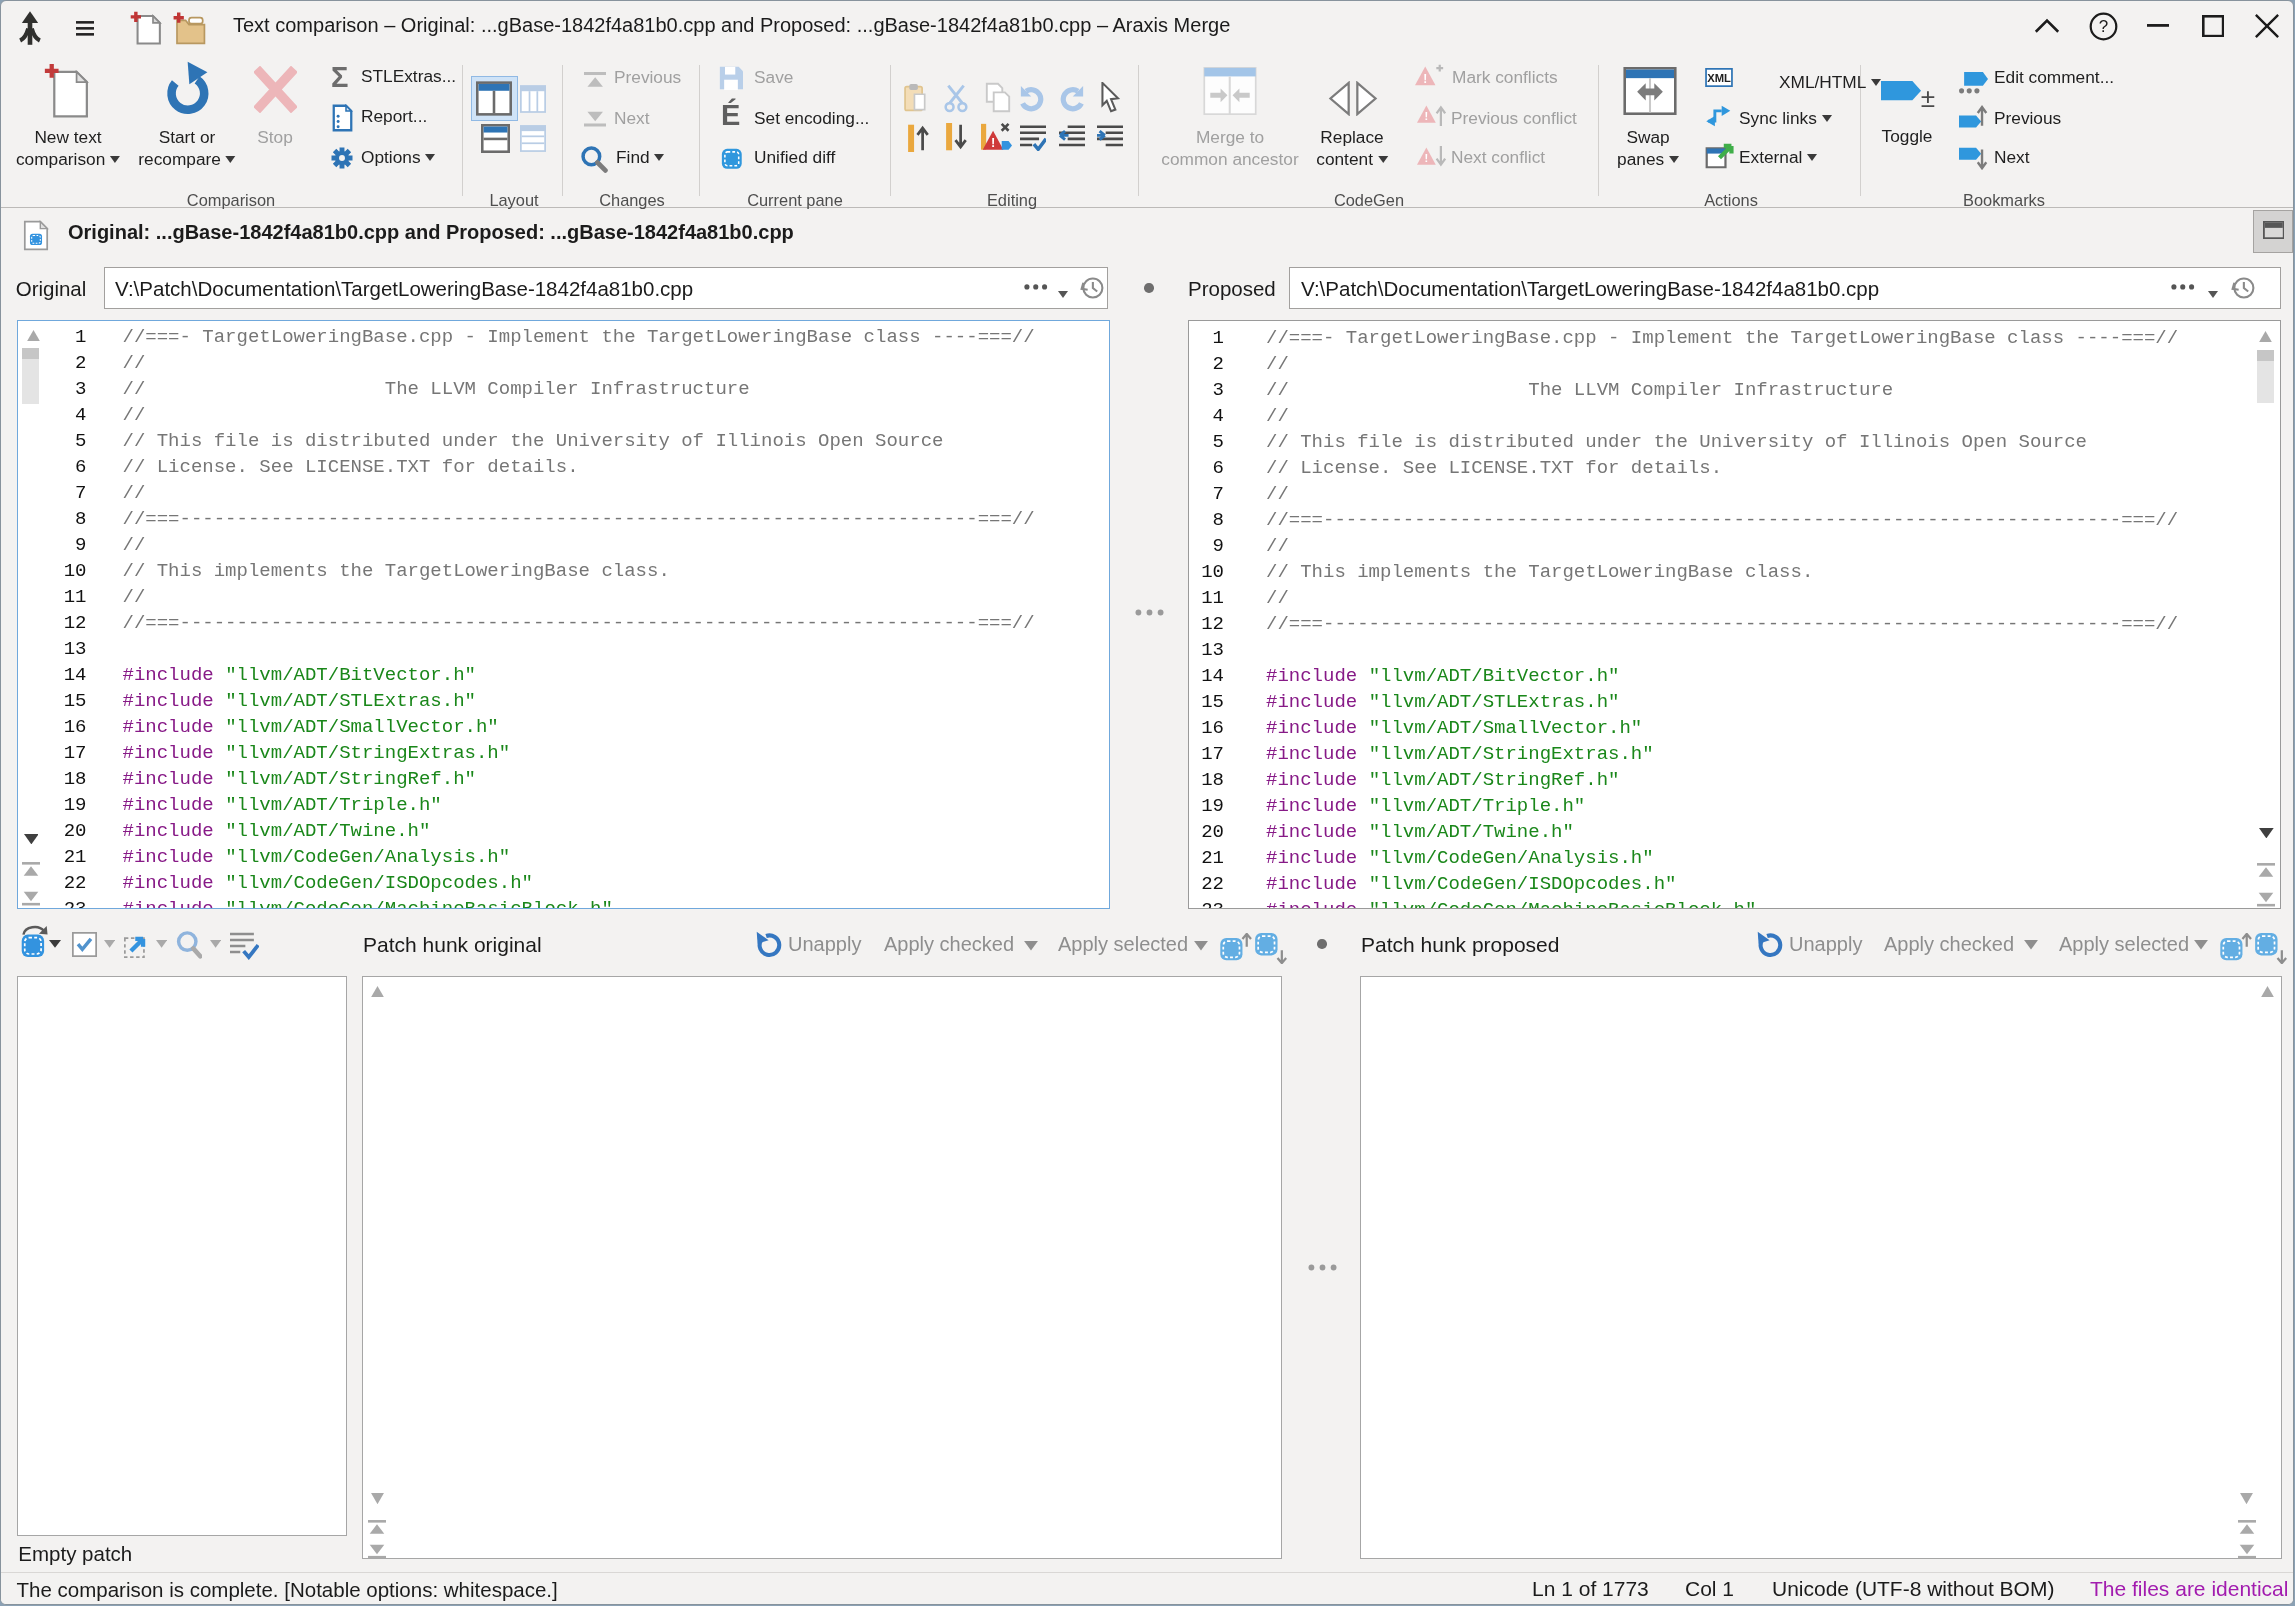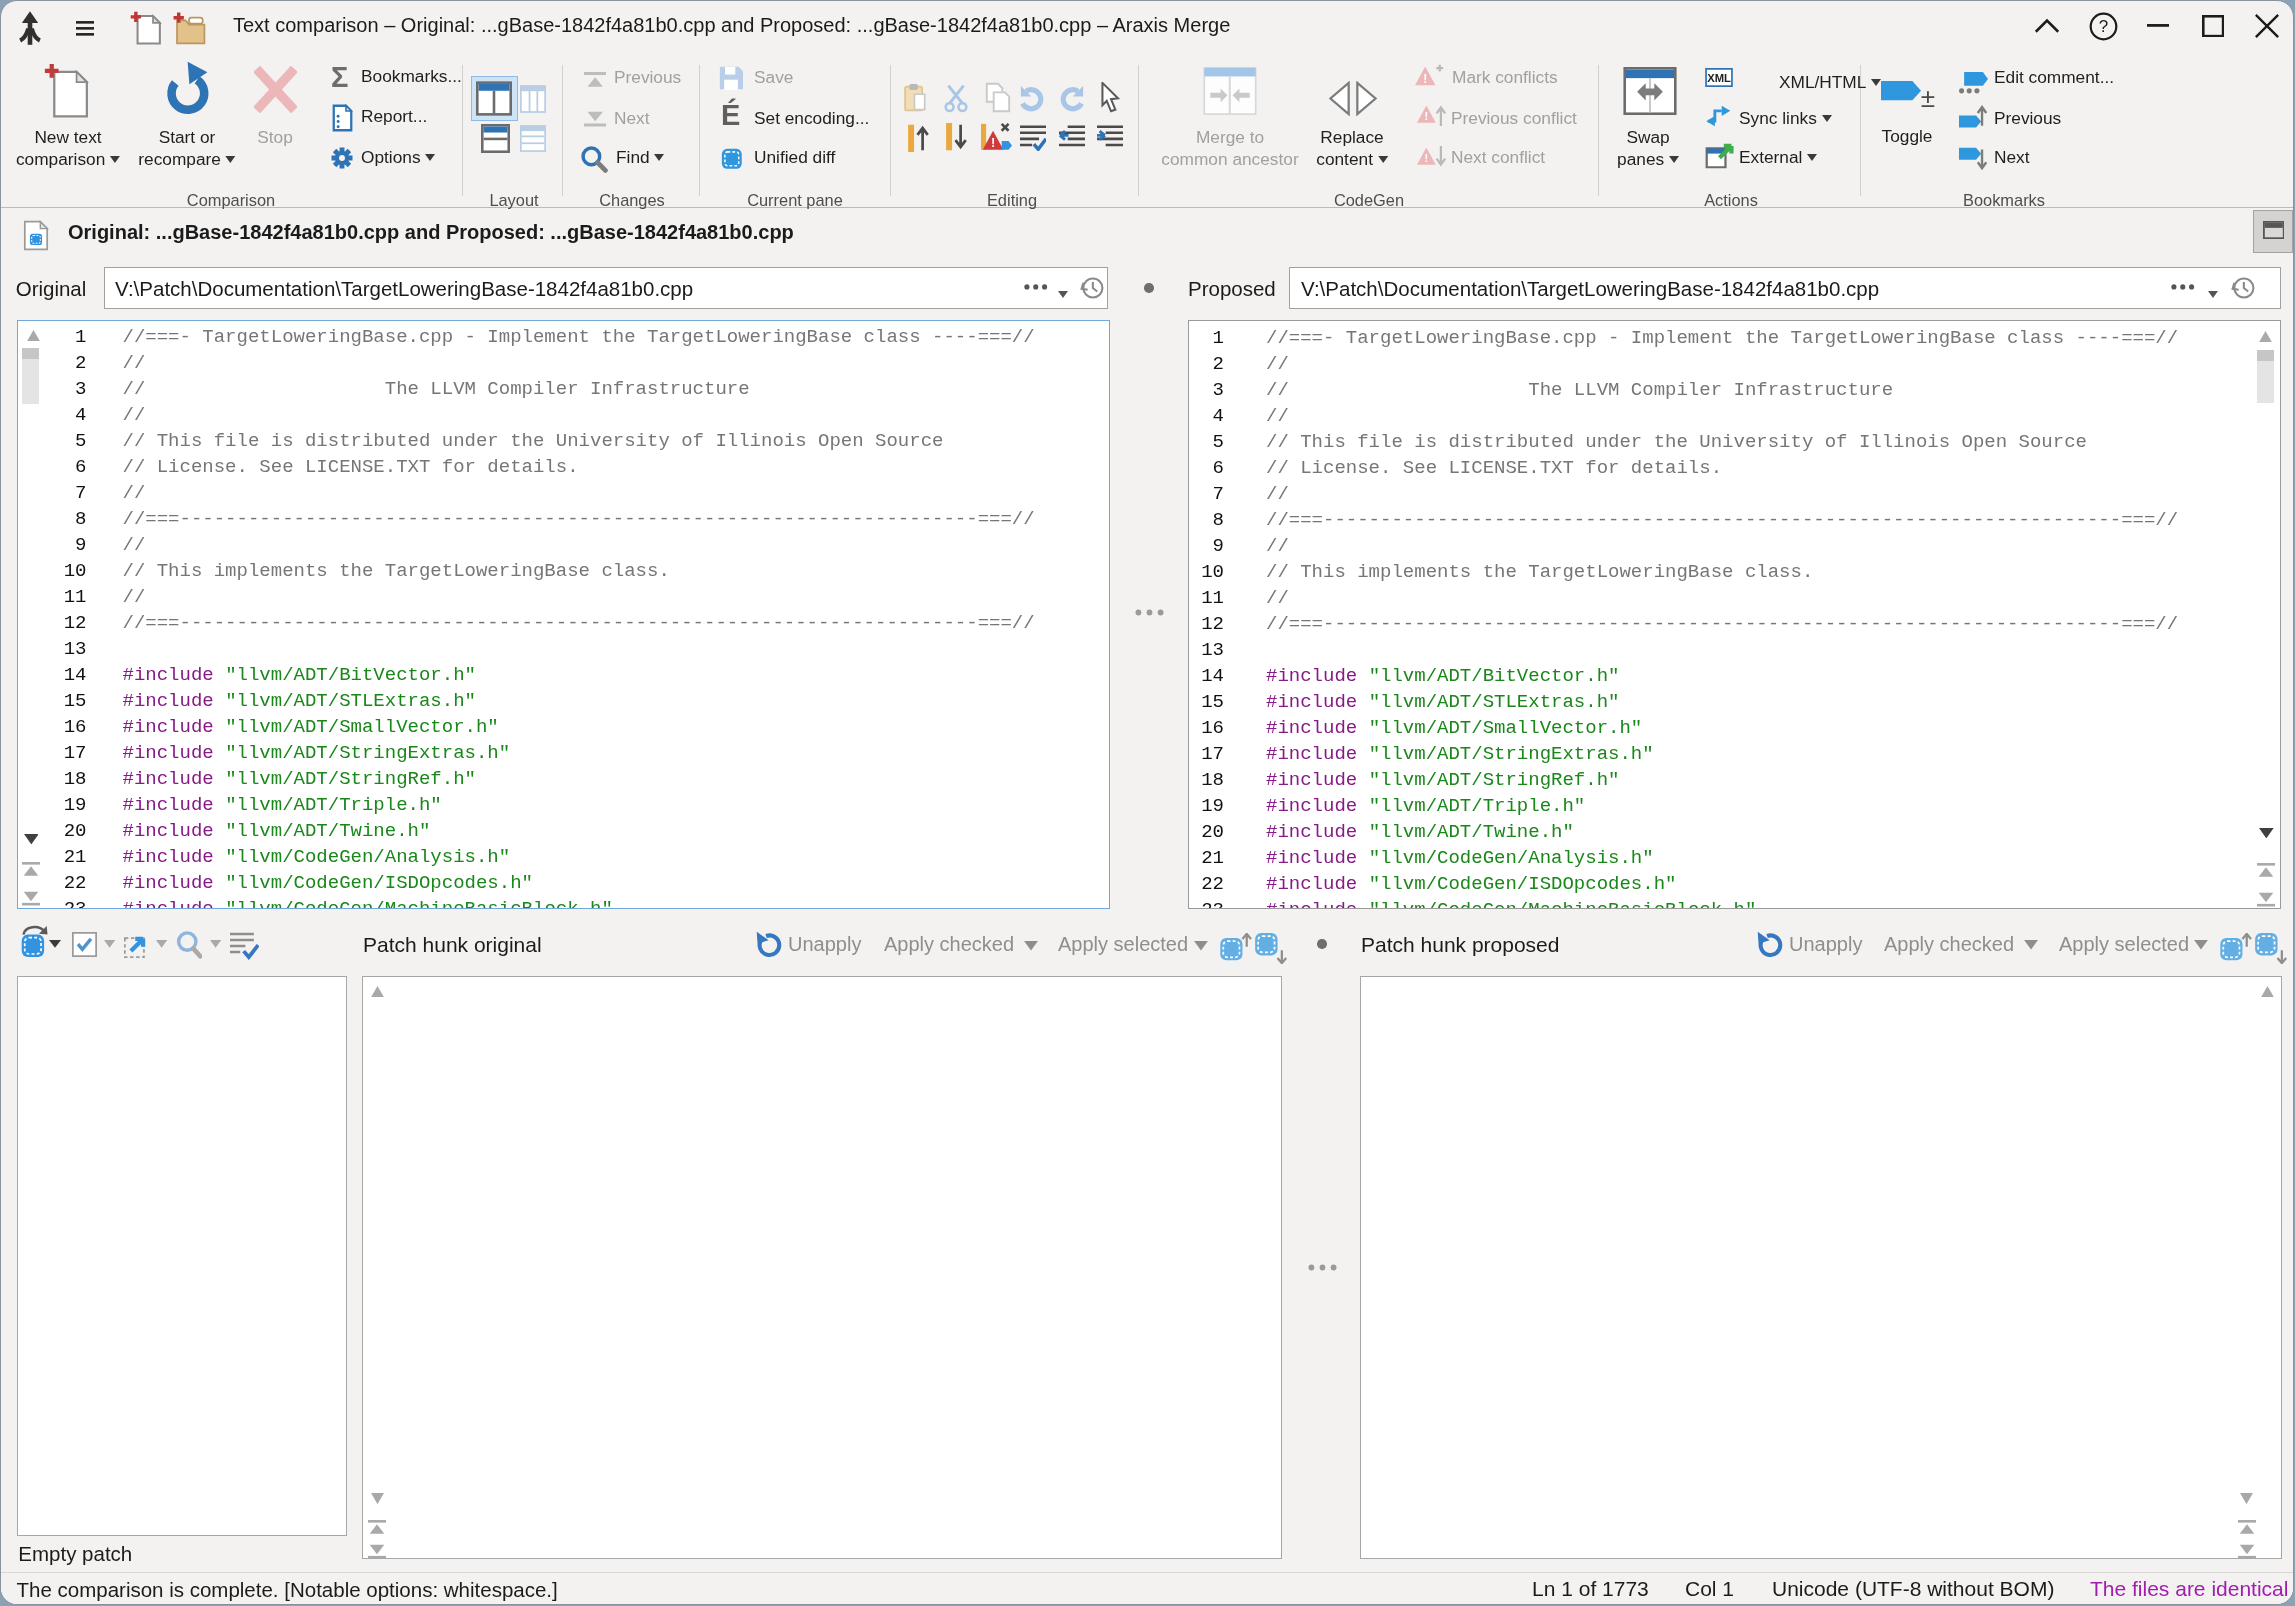--- a/index.html
+++ b/index.html
@@ -1,17 +1,17 @@
 <!DOCTYPE html>
 <html style="font-size:14px"><head>
 <meta charset="utf-8">
 <style>
   html,body{margin:0;padding:0;}
   body{width:2295px;height:1607px;background:#8ba1b4;font-family:"Liberation Sans",sans-serif;overflow:hidden;}
-  #win{position:absolute;left:0;top:0;width:2292px;height:1603px;background:#f3f2f1;border:1.7px solid #87939d;border-radius:17px;overflow:hidden;}
+  #win{position:absolute;left:0;top:0;width:2292px;height:1603px;background:#f3f2f1;border:1.7px solid #87939d;border-radius:6px;overflow:hidden;}
   .abs{position:absolute;}
   .t{white-space:nowrap;}
   .dis{color:#a0a0a0;}
   .lbl{color:#4e4e4e;font-size:16.4px;}
   .sep{position:absolute;width:0.9px;background:#d2d0ce;top:14px;height:131px;}
   .caret{display:inline-block;width:0;height:0;border-left:5.2px solid transparent;border-right:5.2px solid transparent;border-top:7px solid #3a3a3a;vertical-align:middle;margin-bottom:1.7px;}
   svg{display:block;}
   .code{font-family:"Liberation Mono",monospace;font-size:19px;white-space:pre;}
   .cg{color:#767676;}
   .ci{color:#871a87;}
@@ -99,21 +99,21 @@
   </svg>
   <div class="abs t" style="left:186px;top:76px;transform:translateX(-50%);">Start or</div>
   <div class="abs t" style="left:186px;top:98px;transform:translateX(-50%);">recompare <span class="caret"></span></div>
 
   <svg class="abs" style="left:253px;top:14.7px;" width="43" height="47" viewBox="0 0 50 54">
     <path d="M3 3 L47 51 M47 3 L3 51" stroke="#edb6b9" stroke-width="11"></path>
   </svg>
   <div class="abs t dis" style="left:274px;top:76px;transform:translateX(-50%);">Stop</div>
 
   <div class="abs t" style="left:330px;top:10.4px;font-size:29px;color:#6d6d6d;font-weight:bold;">Σ</div>
-  <div class="abs t" style="left:360px;top:14.7px;">Bookmarks...</div>
+  <div class="abs t" style="left:360px;top:14.7px;">STLExtras...</div>
   <svg class="abs" style="left:331px;top:53px;" width="21" height="28" viewBox="0 0 24 32">
     <path d="M2 2 h14 l6 6 v22 h-20 z" fill="#fff" stroke="#2e74b5" stroke-width="2.6"></path>
     <path d="M16 2 l6 6 h-6 z" fill="#cfe0f1" stroke="#2e74b5" stroke-width="1.8"></path>
     <circle cx="7" cy="14" r="1.7" fill="#2e74b5"></circle>
         <circle cx="7" cy="20" r="1.7" fill="#2e74b5"></circle>
         <circle cx="7" cy="26" r="1.7" fill="#2e74b5"></circle>
   </svg>
   <div class="abs t" style="left:360px;top:55px;">Report...</div>
   <svg class="abs" style="left:327px;top:93px;" width="28" height="28" viewBox="0 0 32 32">
     <g fill="#2e74b5">

